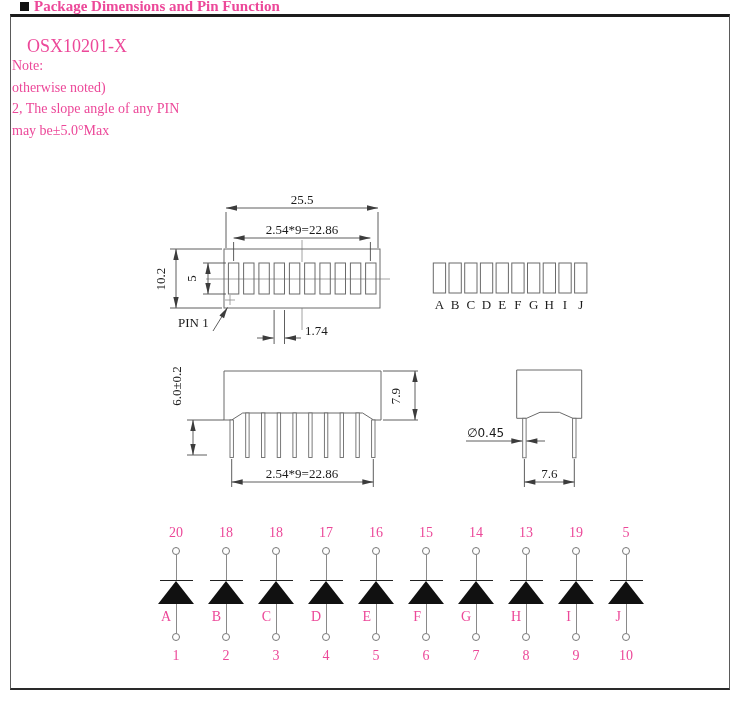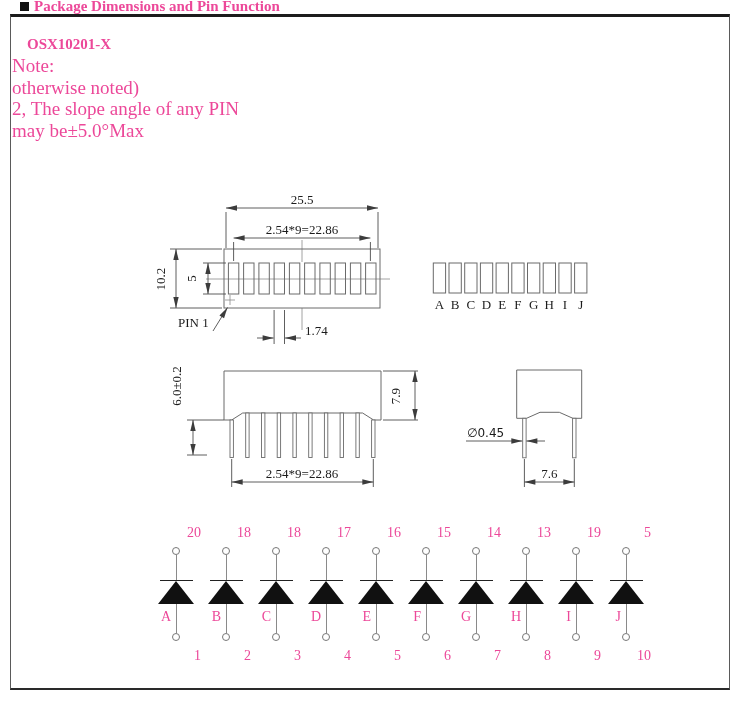--- a/index.html
+++ b/index.html
@@ -5,33 +5,33 @@
   html,body{margin:0;padding:0;background:#fff;}
   #page{position:relative;width:740px;height:701px;background:#ffffff;overflow:hidden;
         font-family:"Liberation Serif",serif;color:#ec4899;}
   
   #bullet{position:absolute;left:20px;top:2px;width:9px;height:9px;background:#111;}
   #title{position:absolute;left:34px;top:-2px;font-size:15px;font-weight:bold;white-space:nowrap;}
   
   #box{position:absolute;left:10px;top:14px;width:720px;height:676px;
        border:1.5px solid #5a5a5a;border-top:3px solid #1c1c1c;border-bottom:2.5px solid #2a2a2a;
        box-sizing:border-box;background:#fff;}
-  #partno{position:absolute;left:27px;top:36px;font-size:15px;font-weight:bold;}
-  #notes{position:absolute;left:12px;top:55px;font-size:19px;line-height:21.5px;white-space:nowrap;}
+  #partno{position:absolute;left:27px;top:36px;font-size:18px;font-weight:normal;}
+  #notes{position:absolute;left:12px;top:55px;font-size:14px;line-height:21.5px;white-space:nowrap;}
   
   .drw{position:absolute;left:0;}
   .ln{stroke:#6a6a6a;stroke-width:1;fill:none;}
   .th{stroke:#8a8a8a;stroke-width:0.8;fill:none;}
   .dm{stroke:#4c4c4c;stroke-width:0.9;fill:none;}
   .pin{stroke:#6a6a6a;stroke-width:0.9;fill:#ffffff;}
   text{fill:#1b1b1b;font-family:"Liberation Serif",serif;font-size:13px;}
   .dia{font-family:"DejaVu Sans",sans-serif;font-size:12px;}
   
   .led{position:absolute;top:520px;width:50px;height:150px;}
-  .pnum{position:absolute;left:0;width:50px;text-align:right;font-size:14px;line-height:15px;}
+  .pnum{position:absolute;left:0;width:50px;text-align:center;font-size:14px;line-height:15px;}
   .pnum.top{top:5px;}
   .pnum.bot{top:128px;}
   .circ{position:absolute;left:21px;width:8px;height:8px;border:1px solid #777;border-radius:50%;
         box-sizing:border-box;background:#fff;}
   .circ.top{top:27px;}
   .circ.bot{top:113px;}
   .wire{position:absolute;left:24.5px;width:1px;background:#8a8a8a;}
   .w1{top:35px;height:24.5px;}
   .w2{top:84px;height:29px;}
   .cath{position:absolute;left:8.5px;top:59.5px;width:33px;height:1.5px;background:#222;}

